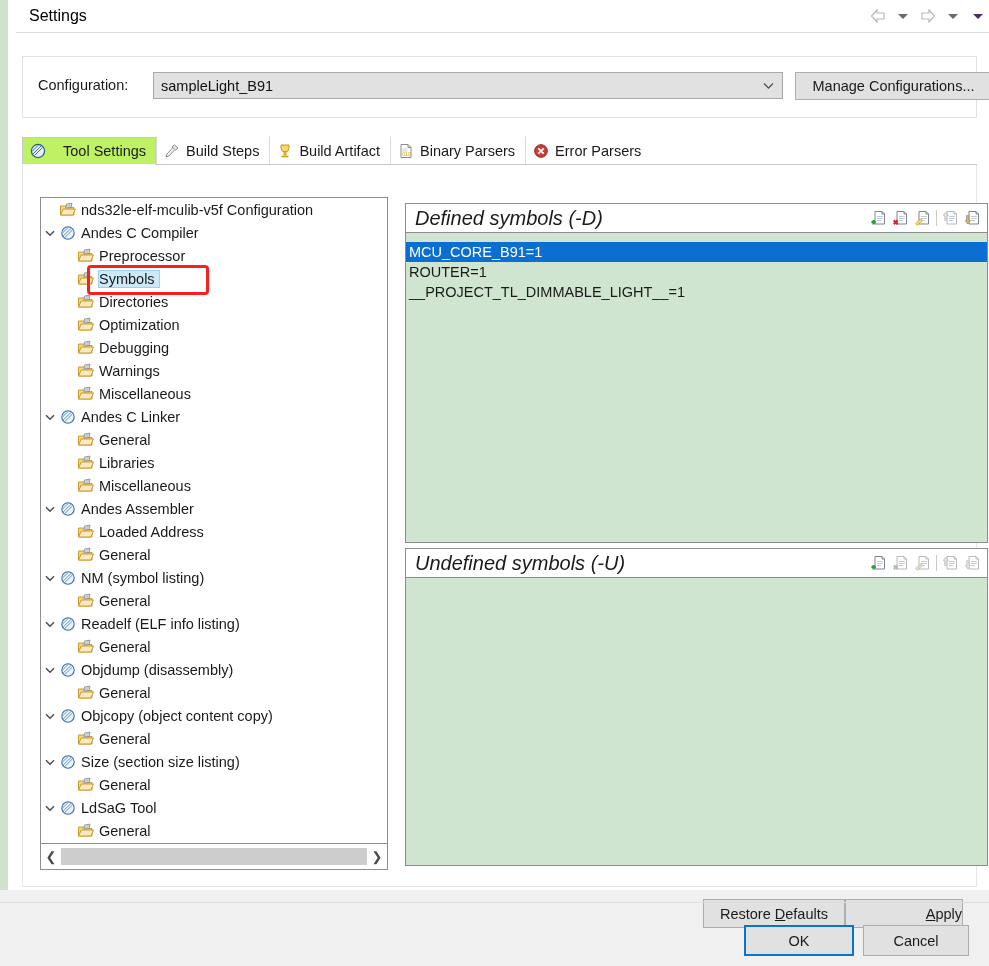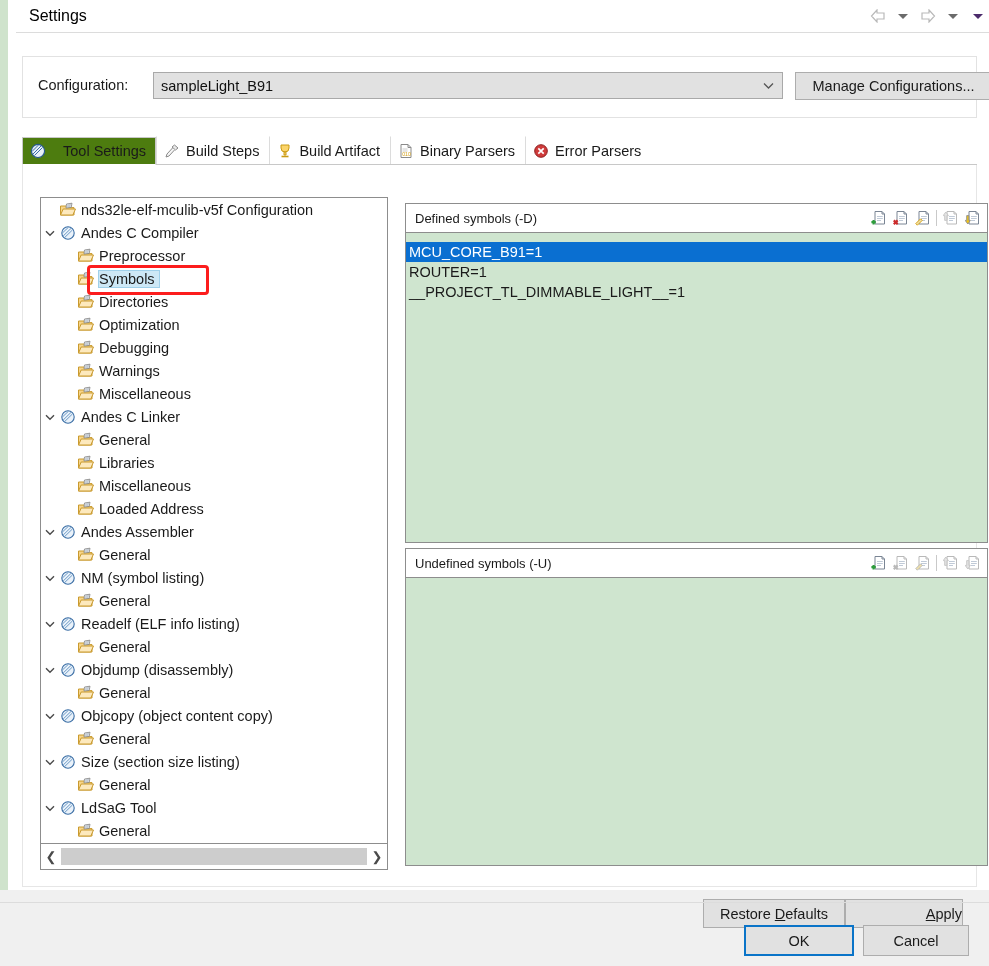--- a/index.html
+++ b/index.html
@@ -114,21 +114,21 @@
     gap: 6px;
     font-size: 14.5px;
     border: 1px solid transparent;
     border-bottom: none;
     background: transparent;
     cursor: default;
     white-space: nowrap;
   }
   .tab + .tab { border-left: 1px solid #dcdcdc; }
   .tab.active {
-    background: #4d7c0f;
+    background: #bef264;
     border: 1px solid #c8c8c8;
     border-bottom: 1px solid #ffffff;
     margin-bottom: -1px;
     font-weight: normal;
     gap: 17px;
   }
   .tab-icon { width: 16px; height: 16px; flex: none; display:block; }
 
   
   .content-panel {
@@ -211,21 +211,21 @@
   .sym-defined { left: 382px; top: 38px; width: 583px; height: 340px; }
   .sym-undefined { left: 382px; top: 383px; width: 583px; height: 318px; }
 
   .sym-header {
     position: relative;
     height: 29px;
     background: #ffffff;
     border-bottom: 1px solid #8d8d8d;
     display: flex; align-items: center;
   }
-  .sym-title { padding-left: 9px; font-size: 13px; }
+  .sym-title { padding-left: 9px; font-size: 20px; font-style: italic; }
   .sym-tools {
     position: absolute; right: 5px; top: 4px;
     display: flex; align-items: center; gap: 3px;
   }
   .tool-btn { width: 19px; height: 20px; display: flex; align-items: center; justify-content: center; }
   .tool-sep { width: 1px; height: 16px; background: #c9c9c9; margin: 0 1px; }
   .sym-list {
     background: #cfe5cf;
     height: calc(100% - 29px);
     overflow: hidden;
@@ -488,40 +488,40 @@
             </div>
             <div class="tree-row ind2">
               <svg viewBox="0 0 18 16" class="ico">
                 <path d="M1.5 4 H7 L8.4 5.6 H15 V13 H1.5 Z" fill="#f7d488" stroke="#c99a2e" stroke-width="1"></path>
                 <path d="M1.5 13 L4.2 7 H16.5 L13.8 13 Z" fill="#fde9bd" stroke="#c99a2e" stroke-width="1"></path>
                 <path d="M7.5 2 L13 1.2 L12.2 5.4 L7 6 Z" fill="#ffffff" stroke="#7d7d7d" stroke-width="0.8"></path>
                 <path d="M8.2 2.9 L12 2.4 M8 3.9 L11.8 3.4 M7.8 4.9 L11.6 4.4" stroke="#9aa6b5" stroke-width="0.6"></path>
               </svg>
               <span class="lbl">Miscellaneous</span>
             </div>
+            <div class="tree-row ind1">
+              <span class="twisty">
+                <svg viewBox="0 0 12 12" width="12" height="12">
+                  <path d="M2 4.2 L6 8.2 L10 4.2" fill="none" stroke="#4a4a4a" stroke-width="1.4"></path>
+                </svg>
+              </span>
+              <svg viewBox="0 0 18 16" class="ico">
+                <circle cx="9" cy="8" r="6.2" fill="#eaf2fa" stroke="#3b6ea5" stroke-width="1.1"></circle>
+                <path d="M4.2 11 L12 3.4 M5.6 12.6 L13.4 5 M3.4 8 L9.4 2.3" stroke="#5d90c0" stroke-width="0.9" fill="none"></path>
+              </svg>
+              <span class="lbl">Andes Assembler</span>
+            </div>
             <div class="tree-row ind2">
               <svg viewBox="0 0 18 16" class="ico">
                 <path d="M1.5 4 H7 L8.4 5.6 H15 V13 H1.5 Z" fill="#f7d488" stroke="#c99a2e" stroke-width="1"></path>
                 <path d="M1.5 13 L4.2 7 H16.5 L13.8 13 Z" fill="#fde9bd" stroke="#c99a2e" stroke-width="1"></path>
                 <path d="M7.5 2 L13 1.2 L12.2 5.4 L7 6 Z" fill="#ffffff" stroke="#7d7d7d" stroke-width="0.8"></path>
                 <path d="M8.2 2.9 L12 2.4 M8 3.9 L11.8 3.4 M7.8 4.9 L11.6 4.4" stroke="#9aa6b5" stroke-width="0.6"></path>
               </svg>
               <span class="lbl">Loaded Address</span>
-            </div>
-            <div class="tree-row ind1">
-              <span class="twisty">
-                <svg viewBox="0 0 12 12" width="12" height="12">
-                  <path d="M2 4.2 L6 8.2 L10 4.2" fill="none" stroke="#4a4a4a" stroke-width="1.4"></path>
-                </svg>
-              </span>
-              <svg viewBox="0 0 18 16" class="ico">
-                <circle cx="9" cy="8" r="6.2" fill="#eaf2fa" stroke="#3b6ea5" stroke-width="1.1"></circle>
-                <path d="M4.2 11 L12 3.4 M5.6 12.6 L13.4 5 M3.4 8 L9.4 2.3" stroke="#5d90c0" stroke-width="0.9" fill="none"></path>
-              </svg>
-              <span class="lbl">Andes Assembler</span>
             </div>
             <div class="tree-row ind2">
               <svg viewBox="0 0 18 16" class="ico">
                 <path d="M1.5 4 H7 L8.4 5.6 H15 V13 H1.5 Z" fill="#f7d488" stroke="#c99a2e" stroke-width="1"></path>
                 <path d="M1.5 13 L4.2 7 H16.5 L13.8 13 Z" fill="#fde9bd" stroke="#c99a2e" stroke-width="1"></path>
                 <path d="M7.5 2 L13 1.2 L12.2 5.4 L7 6 Z" fill="#ffffff" stroke="#7d7d7d" stroke-width="0.8"></path>
                 <path d="M8.2 2.9 L12 2.4 M8 3.9 L11.8 3.4 M7.8 4.9 L11.6 4.4" stroke="#9aa6b5" stroke-width="0.6"></path>
               </svg>
               <span class="lbl">General</span>
             </div>

